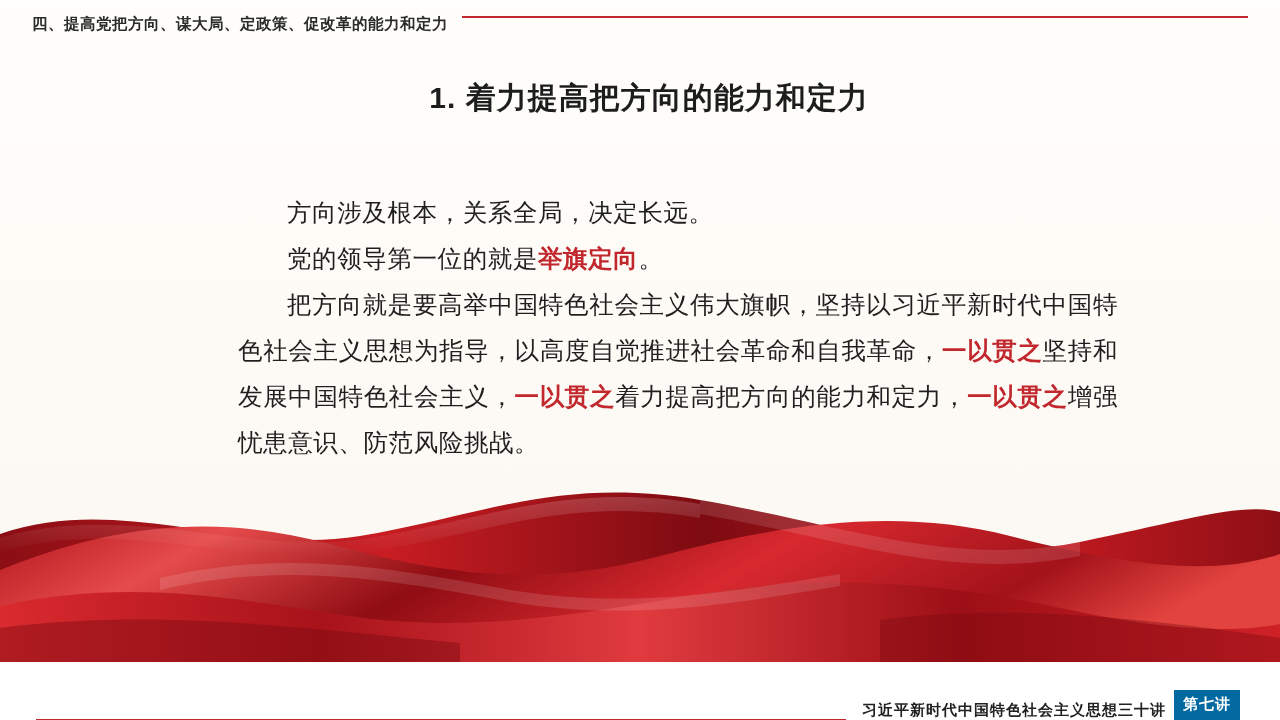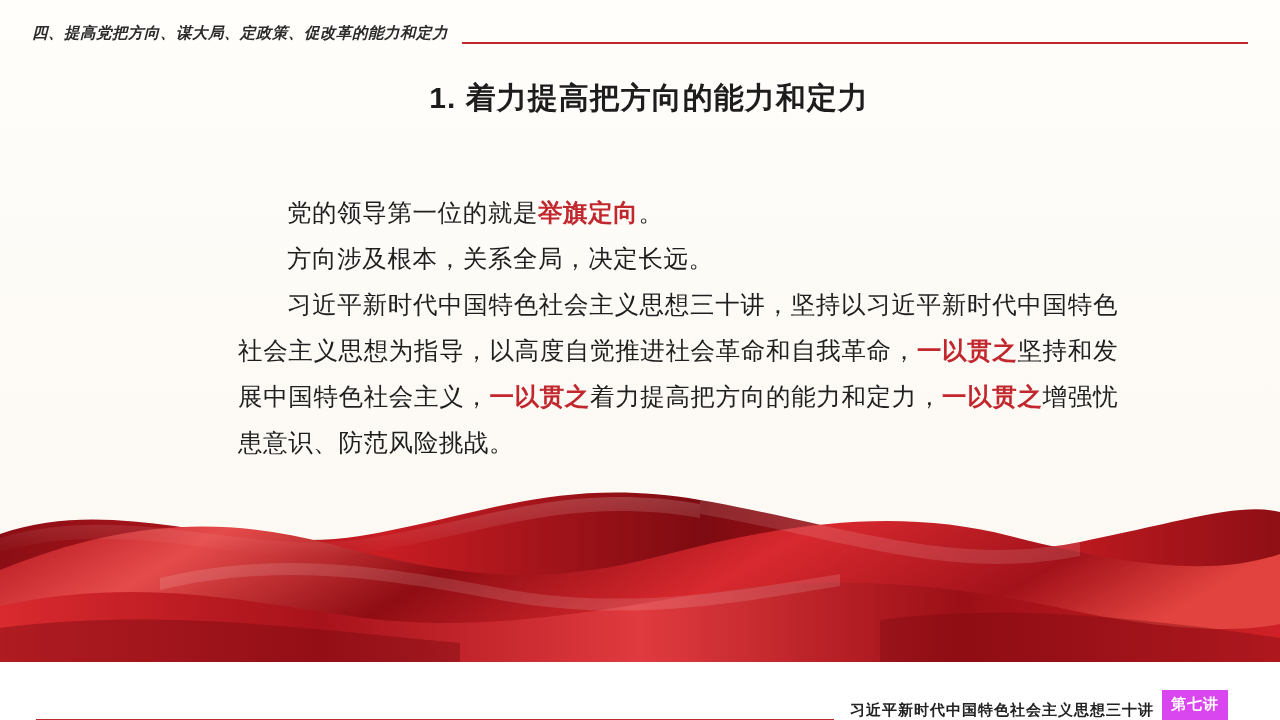--- a/index.html
+++ b/index.html
@@ -22,22 +22,21 @@
   }
 
   
   .header {
     position: absolute;
     top: 14px;
     left: 32px;
     right: 32px;
     height: 30px;
     display: flex;
-    align-items: flex-end;
-    font-style: italic;
+    align-items: flex-start;
   }
   .header-title {
     font-size: 15.5px;
     font-weight: bold;
     color: #2b2b2b;
     letter-spacing: 0.5px;
     white-space: nowrap;
   }
   .header-rule {
     flex: 1;
@@ -116,22 +115,22 @@
   }
   .footer-text {
     font-size: 15px;
     font-weight: bold;
     color: #222;
     letter-spacing: 1px;
     white-space: nowrap;
   }
   .footer-badge {
     margin-left: 8px;
-    margin-right: 52px;
-    background: #d946ef;
+    margin-right: 40px;
+    background: #0369a1;
     color: #fff;
     font-size: 15px;
     font-weight: bold;
     letter-spacing: 1px;
     padding: 5px 9px 6px 9px;
     white-space: nowrap;
   }
 </style>
 </head>
 <body>
@@ -139,23 +138,23 @@
 <div class="slide">
 
   <div class="header">
     <div class="header-title">四、提高党把方向、谋大局、定政策、促改革的能力和定力</div>
     <div class="header-rule"></div>
   </div>
 
   <div class="main-title">1. 着力提高把方向的能力和定力</div>
 
   <div class="body-block">
+    <p class="para" id="p0"><span>方向涉及根本，关系全局，决定长远。</span></p>
     <p class="para" id="p1"><span>党的领导第一位的就是</span><span class="em-red">举旗定向</span><span>。</span></p>
-    <p class="para" id="p0"><span>方向涉及根本，关系全局，决定长远。</span></p>
-    <p class="para" id="p2"><span>习近平新时代中国特色社会主义思想三十讲，坚持以习近平新时代中国特色社会主义思想为指导，以高度自觉推进社会革命和自我革命，</span><span class="em-red">一以贯之</span><span>坚持和发展中国特色社会主义，</span><span class="em-red">一以贯之</span><span>着力提高把方向的能力和定力，</span><span class="em-red">一以贯之</span><span>增强忧患意识、防范风险挑战。</span></p>
+    <p class="para" id="p2"><span>把方向就是要高举中国特色社会主义伟大旗帜，坚持以习近平新时代中国特色社会主义思想为指导，以高度自觉推进社会革命和自我革命，</span><span class="em-red">一以贯之</span><span>坚持和发展中国特色社会主义，</span><span class="em-red">一以贯之</span><span>着力提高把方向的能力和定力，</span><span class="em-red">一以贯之</span><span>增强忧患意识、防范风险挑战。</span></p>
   </div>
 
   <div class="ribbon">
     <svg width="1280" height="230" viewBox="0 0 1280 230" preserveAspectRatio="none" xmlns="http://www.w3.org/2000/svg">
       <defs>
         <linearGradient id="g1" x1="0" y1="0" x2="1" y2="0">
           <stop offset="0%" stop-color="#d92a2f"></stop>
           <stop offset="25%" stop-color="#a8121a"></stop>
           <stop offset="50%" stop-color="#e03b3f"></stop>
           <stop offset="75%" stop-color="#9c0f16"></stop>

